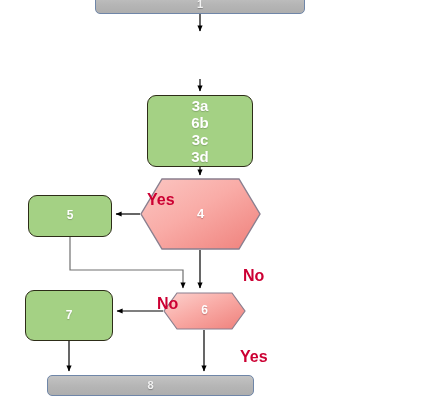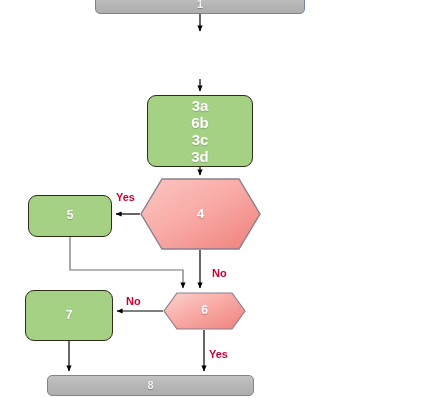--- a/index.html
+++ b/index.html
@@ -66,23 +66,24 @@
     position: relative;
     z-index: 1;
     color: #ffffff;
     font-weight: bold;
     text-shadow: 0 1px 1px rgba(150,70,70,0.5);
   }
   .edge-label {
     position: absolute;
     color: #cc0033;
     font-weight: bold;
-    font-size: 11px;
+    font-size: 16px;
     z-index: 3;
     white-space: nowrap;
+    margin-left: 31px;
   }
   .stack-line {
     display: block;
   }
   #n1 { left: 95px;  top: -6px;  width: 210px; height: 20px; }
   #n2 { left: 88px;  top: 35px;  width: 225px; height: 44px;
         font-size: 9px; color: #fdfdfd; text-shadow: 0 1px 1px rgba(110,140,90,0.6); }
   #n3 { left: 147px; top: 95px;  width: 106px; height: 72px;
         font-size: 15px; text-shadow: 0 1px 1px rgba(110,140,90,0.6); }
   #n5 { left: 28px;  top: 195px; width: 84px;  height: 42px;

